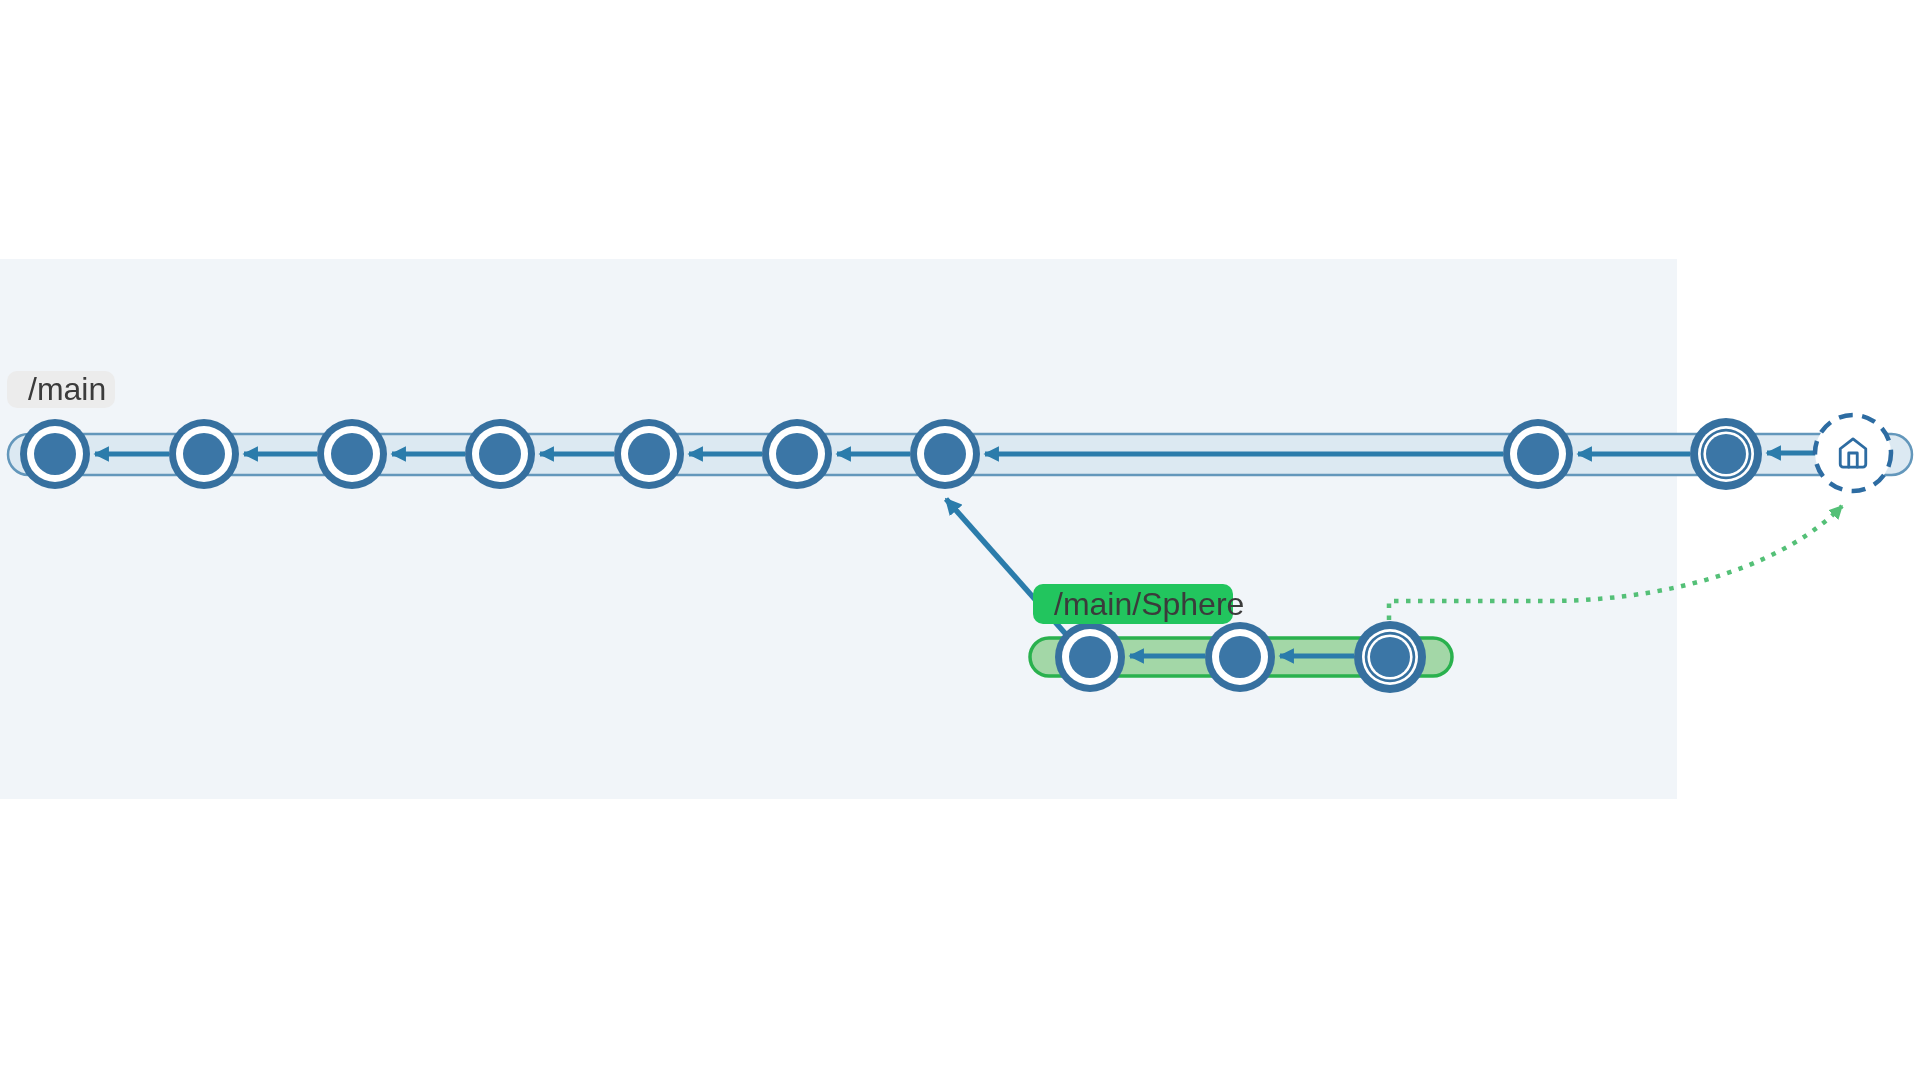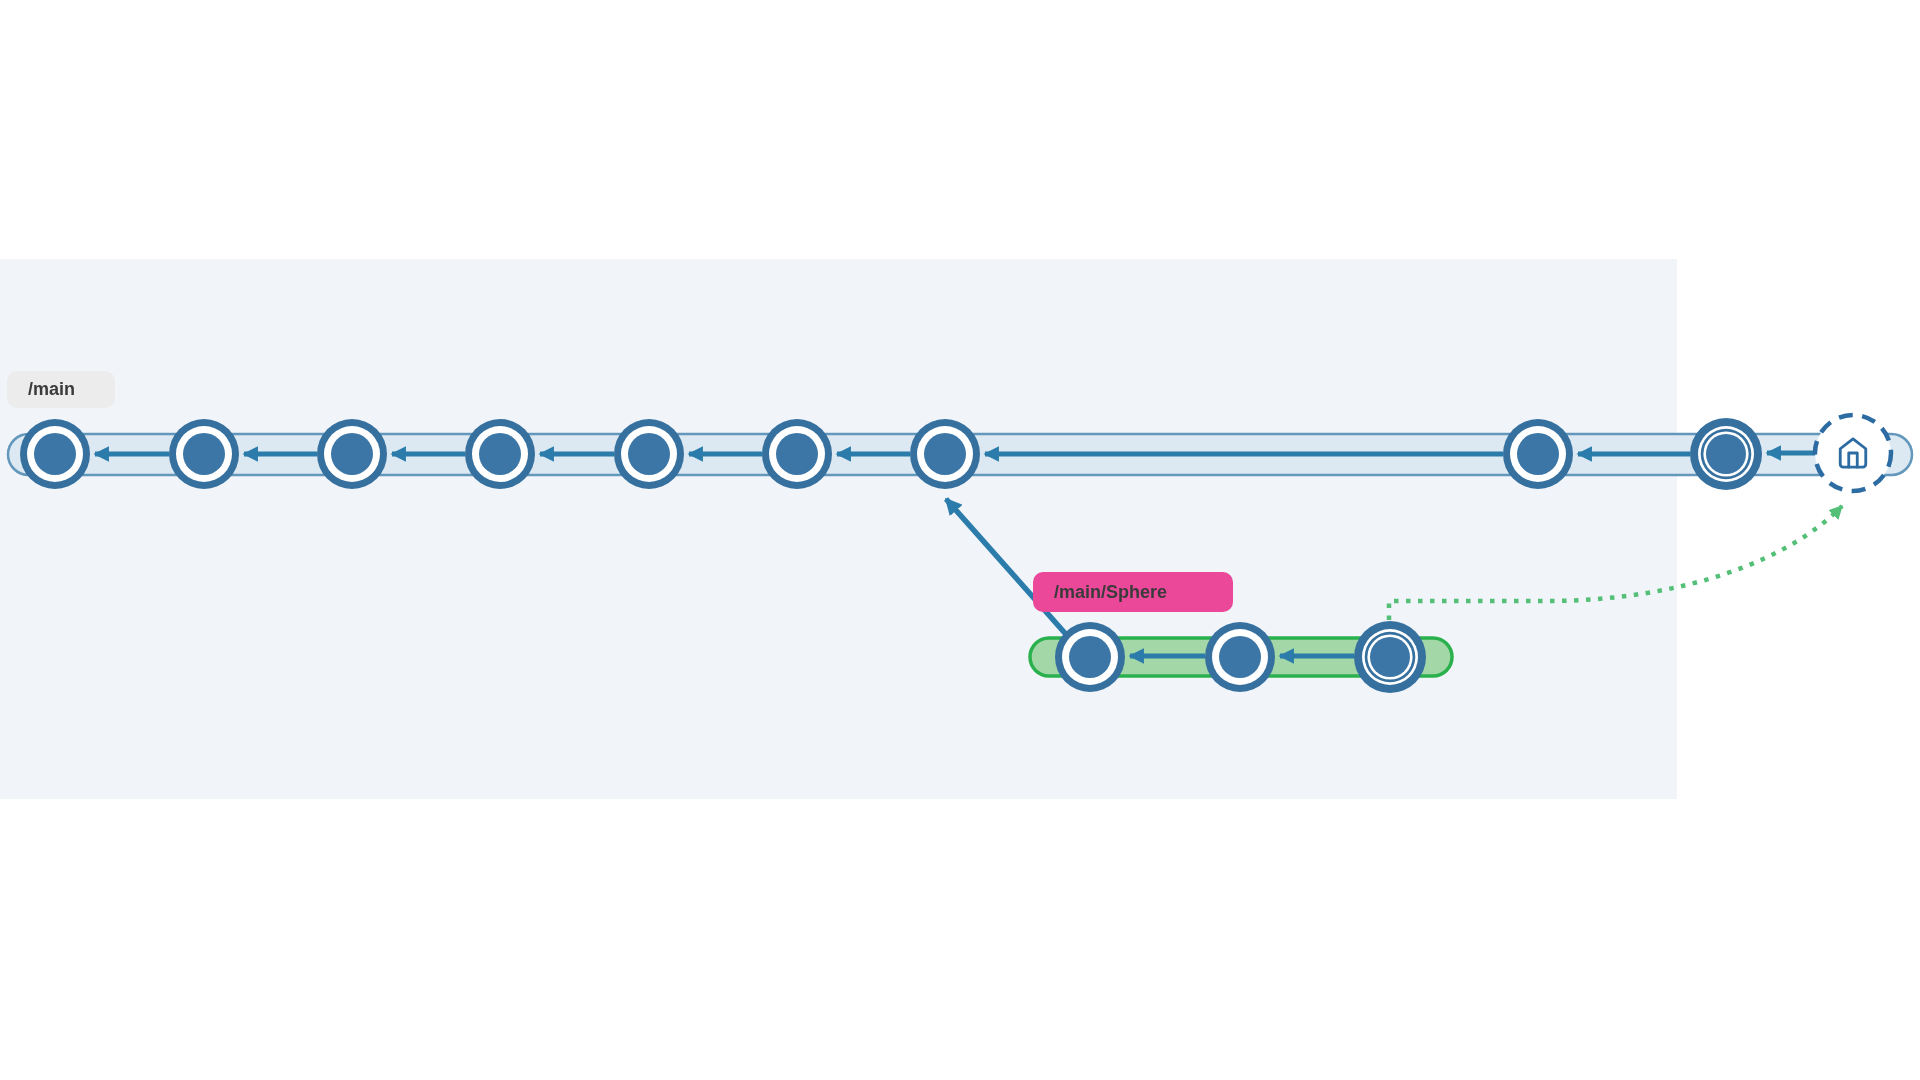--- a/index.html
+++ b/index.html
@@ -10,25 +10,24 @@
     font-family:"Liberation Sans", sans-serif;
     background:#ffffff;
   }
   #panel{position:absolute;}
   #graph-svg{position:absolute;left:0;top:0;}
   .branch-label{
     position:absolute;
     display:flex;align-items:center;
     padding:0 21px;
     border-radius:10px;
-    font-size:18px;
+    font-size:32px;
     box-sizing:border-box;
     white-space:nowrap;
     cursor:default;
-    font-weight:bold;
   }
 </style>
 </head>
 <body>
 
 <div id="stage">
   <div id="panel" style="left: 0px; top: 259px; width: 1677px; height: 540px; background: rgb(241, 245, 249);"></div>
 
   <svg id="graph-svg" width="1920" height="1080" viewBox="0 0 1920 1080">
       <defs>
@@ -122,14 +121,14 @@
         <circle cx="1853" cy="453" r="38" fill="#ffffff" stroke="#2d6ca2" stroke-width="4.5" stroke-dasharray="14 9.5"></circle>
         <g transform="translate(1836,436) scale(1.4167)" fill="none" stroke="#2d6ca2" stroke-width="2" stroke-linecap="round" stroke-linejoin="round">
           <path d="m3 9 9-7 9 7v11a2 2 0 0 1-2 2H5a2 2 0 0 1-2-2z"></path>
           <path d="M9 22V12h6v10"></path>
         </g>
       </g>
     </svg>
 
   <div class="branch-label" id="label-main" style="left: 7px; top: 371px; width: 108px; height: 37px; background: rgb(236, 236, 236); color: rgb(59, 59, 59);">/main</div>
 
-  <div class="branch-label" id="label-sphere" style="left: 1033px; top: 572px; width: 200px; height: 40px; background: #ec4899; color: rgb(59, 59, 59);">/main/Sphere</div>
+  <div class="branch-label" id="label-sphere" style="left: 1033px; top: 584px; width: 200px; height: 40px; background: #22c55e; color: rgb(59, 59, 59);">/main/Sphere</div>
 </div>
 
 </body></html>

